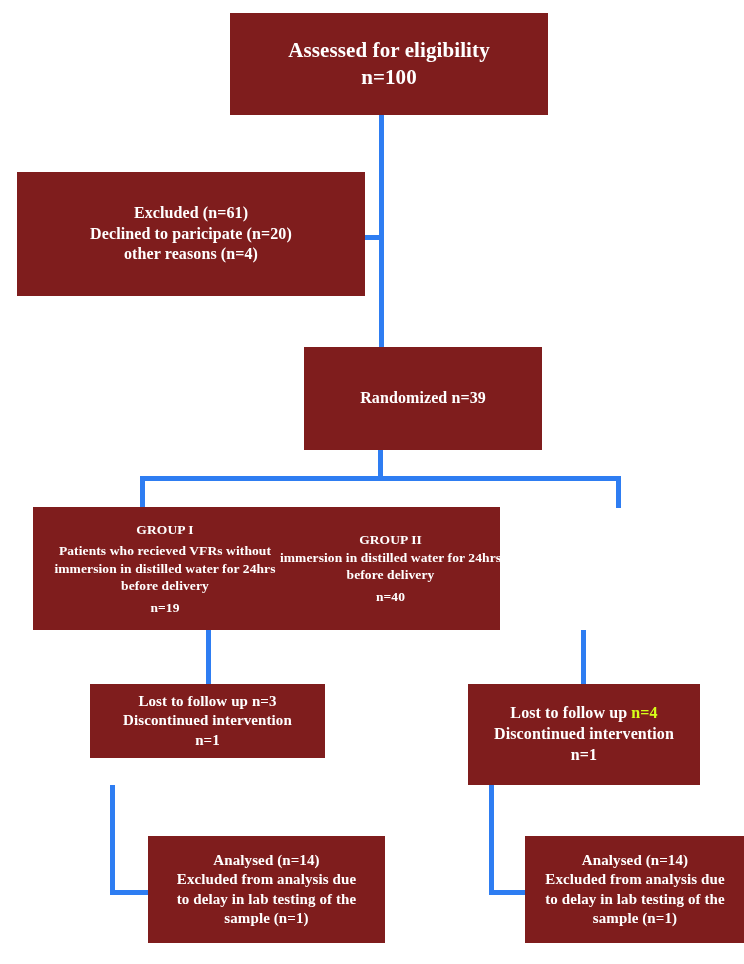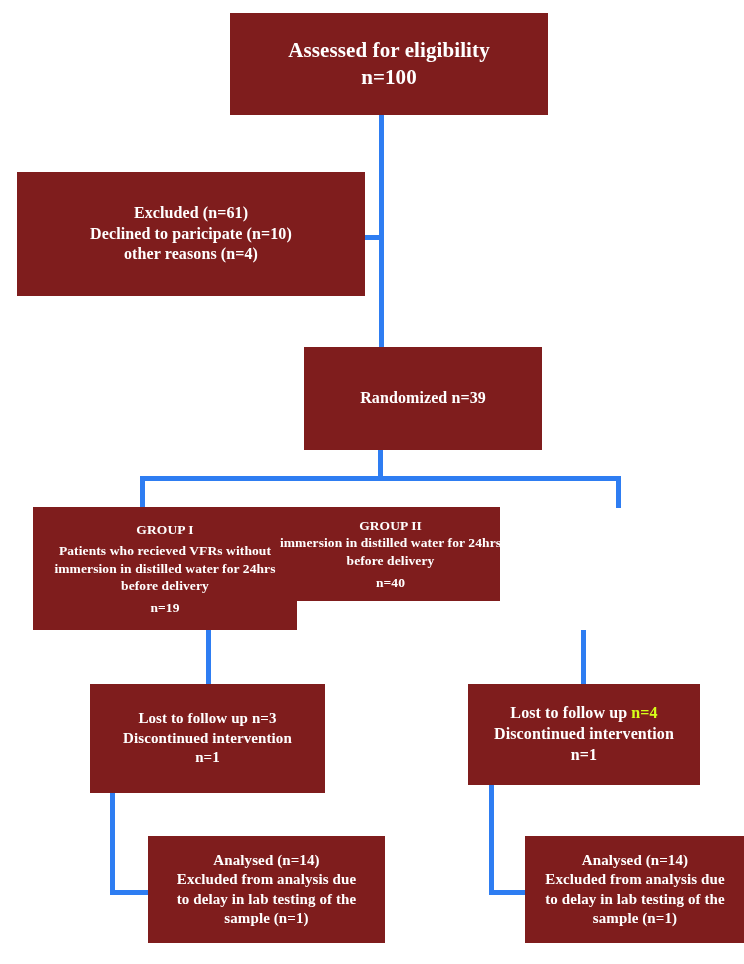--- a/index.html
+++ b/index.html
@@ -45,22 +45,22 @@
   }
   .conn {
     position: absolute;
     background: #2E7DF2;
   }
   
   #n-assessed   { left: 230px; top: 13px;  width: 318px; height: 102px; font-size: 21px; }
   #n-excluded   { left: 17px;  top: 172px; width: 348px; height: 124px; font-size: 16px; }
   #n-random     { left: 272px; top: 347px; width: 238px; height: 103px; font-size: 16px; margin-left: 32px; }
   #n-group1     { left: 33px;  top: 507px; width: 264px; height: 123px; font-size: 13.5px; }
-  #n-group2     { left: 281px; top: 507px; width: 219px; height: 94px; font-size: 13.5px; }
-  #n-lost1      { left: 90px;  top: 684px; width: 235px; height: 109px; font-size: 15px; }
+  #n-group2     { left: 281px; top: 507px; width: 219px; height: 123px; font-size: 13.5px; }
+  #n-lost1      { left: 90px;  top: 684px; width: 235px; height: 74px; font-size: 15px; }
   #n-lost2      { left: 468px; top: 684px; width: 232px; height: 101px; font-size: 16px; }
   #n-anal1      { left: 148px; top: 836px; width: 237px; height: 107px; font-size: 15px; }
   #n-anal2      { left: 525px; top: 836px; width: 220px; height: 107px; font-size: 15px; }
   
   #c-top-vert      { left: 379px; top: 115px; width: 5px;   height: 234px; }
   #c-excl-stub     { left: 355px; top: 235px; width: 26px;  height: 5px; }
   #c-rand-down     { left: 378px; top: 450px; width: 5px;   height: 28px; }
   #c-split-horiz   { left: 140px; top: 476px; width: 481px; height: 5px; }
   #c-split-left    { left: 140px; top: 476px; width: 5px;   height: 32px; }
   #c-split-right   { left: 616px; top: 476px; width: 5px;   height: 32px; }
@@ -89,21 +89,21 @@
   <div class="conn" id="c-l2-down"></div>
   <div class="conn" id="c-l2-right"></div>
 
   <div class="node" id="n-assessed">
     <span class="ln">Assessed for eligibility</span>
     <span class="ln">n=100</span>
   </div>
 
   <div class="node" id="n-excluded">
     <span class="ln">Excluded (n=61)</span>
-    <span class="ln">Declined to paricipate (n=10)</span>
+    <span class="ln">Declined to paricipate (n=20)</span>
     <span class="ln">other reasons (n=4)</span>
   </div>
 
   <div class="node" id="n-random">
     <span class="ln">Randomized n=39</span>
   </div>
 
   <div class="node" id="n-group1">
     <span class="ln">GROUP I</span>
     <span class="ln pad">Patients who recieved VFRs without</span>

